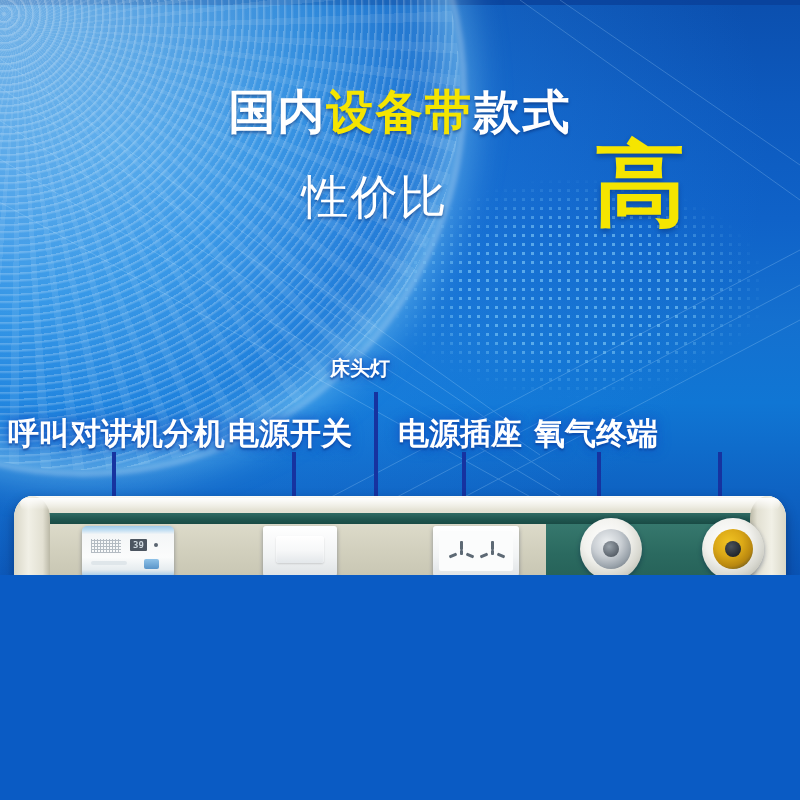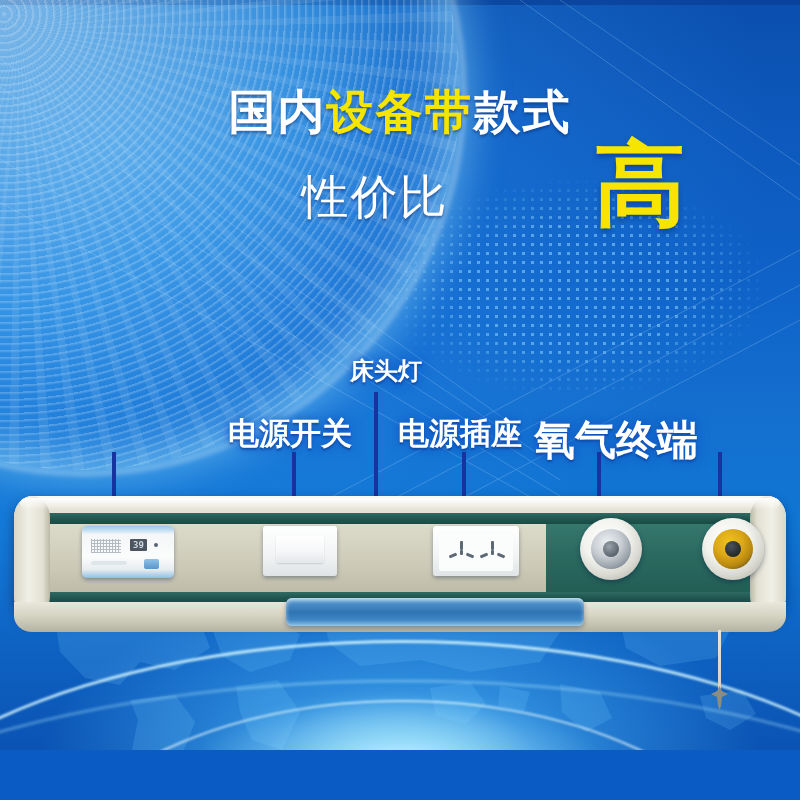--- a/index.html
+++ b/index.html
@@ -1,21 +1,21 @@
 <!DOCTYPE html>
 <html><head>
 <meta charset="utf-8">
 <style>
   html,body{margin:0;padding:0;}
   body{
     width:800px;height:800px;overflow:hidden;
     font-family:"Liberation Sans","DejaVu Sans",sans-serif;
     background:#0a5bc4;
   }
-  .stage{position:relative;width:800px;height:750px;overflow:hidden;
+  .stage{position:relative;width:800px;height:575px;overflow:hidden;
     background:
       radial-gradient(ellipse 620px 300px at 400px 760px, rgba(150,225,255,.95) 0%, rgba(80,190,255,.55) 22%, rgba(30,130,230,0) 58%),
       radial-gradient(ellipse 900px 700px at 120px 150px, rgba(120,205,255,.50) 0%, rgba(40,140,235,.30) 42%, rgba(10,80,190,0) 72%),
       linear-gradient(180deg,#0b4fae 0%,#0d59bd 18%,#0f62c8 38%,#1470cf 56%,#1076d4 70%,#0e62c2 86%,#0a53b4 100%);
   }
 
   
   .topbar{position:absolute;left:0;top:0;width:800px;height:5px;background:#0a3f97;opacity:.75;}
 
   
@@ -64,25 +64,25 @@
   .hl-sub{position:absolute;left:375px;top:0;transform:translateX(-50%);
     font-size:47px;font-weight:normal;color:#ffffff;letter-spacing:2px;
     text-shadow:0 2px 3px rgba(5,40,110,.55);white-space:nowrap;}
   .hl-big{position:absolute;left:640px;top:-28px;transform:translateX(-50%);
     font-size:92px;font-weight:bold;color:#f5e500;line-height:1;
     text-shadow:0 3px 5px rgba(5,40,110,.45);}
 
   
   .lbl{position:absolute;font-weight:bold;color:#ffffff;white-space:nowrap;
     text-shadow:0 0 7px rgba(20,90,200,.95),0 0 13px rgba(20,90,200,.75),0 2px 2px rgba(5,40,110,.6);}
-  .lbl-bedlamp{left:330px;top:355px;font-size:24px;margin-left:20px;}
+  .lbl-bedlamp{left:330px;top:355px;font-size:20px;}
   .lbl-intercom{left:8px;top:413px;font-size:31px;}
   .lbl-switch{left:228px;top:413px;font-size:31px;}
   .lbl-socket{left:398px;top:413px;font-size:31px;}
-  .lbl-oxygen{left:534px;top:413px;font-size:41px;}
+  .lbl-oxygen{left:534px;top:413px;font-size:31px;}
   .lbl-suction{left:668px;top:413px;font-size:31px;}
 
   
   .ptr{position:absolute;background:#1633a0;width:4px;}
   .p-bedlamp{left:374px;top:392px;height:212px;}
   .p-intercom{left:112px;top:452px;height:68px;}
   .p-switch{left:292px;top:452px;height:72px;}
   .p-socket{left:462px;top:452px;height:70px;}
   .p-oxygen{left:597px;top:452px;height:88px;}
   .p-suction{left:718px;top:452px;height:88px;}
@@ -204,20 +204,21 @@
 
   <div class="headline">
     <div class="hl-line1"><span>国内</span><span class="hi">设备带</span><span>款式</span></div>
     <div class="hl-line2">
       <div class="hl-sub">性价比</div>
       <div class="hl-big">高</div>
     </div>
   </div>
 
   <div class="lbl lbl-bedlamp">床头灯</div>
+  <div class="lbl lbl-intercom">呼叫对讲机分机</div>
   <div class="lbl lbl-socket">电源插座</div>
   <div class="lbl lbl-switch">电源开关</div>
   <div class="lbl lbl-oxygen">氧气终端</div>
 
   <div class="ptr p-bedlamp"></div>
   <div class="ptr p-intercom"></div>
   <div class="ptr p-switch"></div>
   <div class="ptr p-socket"></div>
   <div class="ptr p-oxygen"></div>
   <div class="ptr p-suction"></div>

